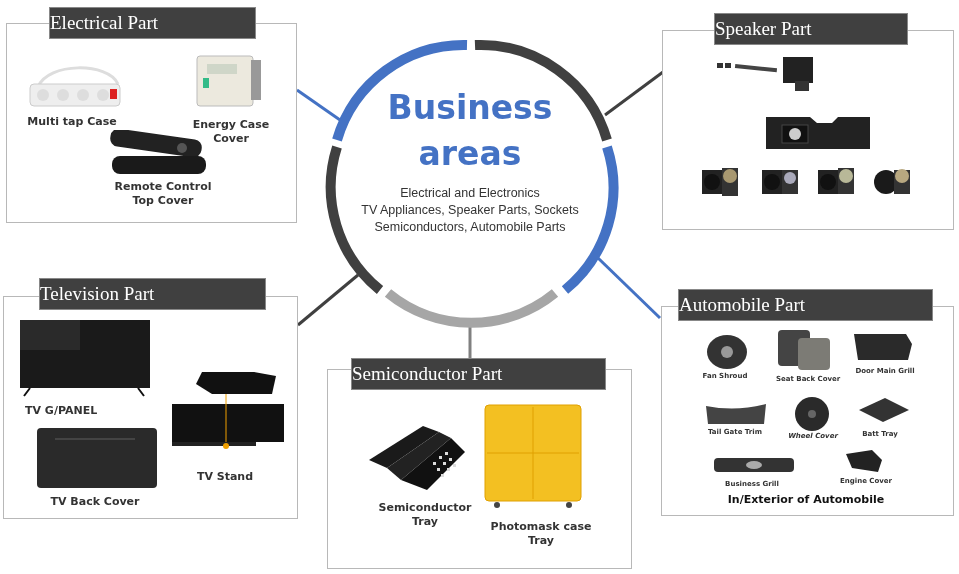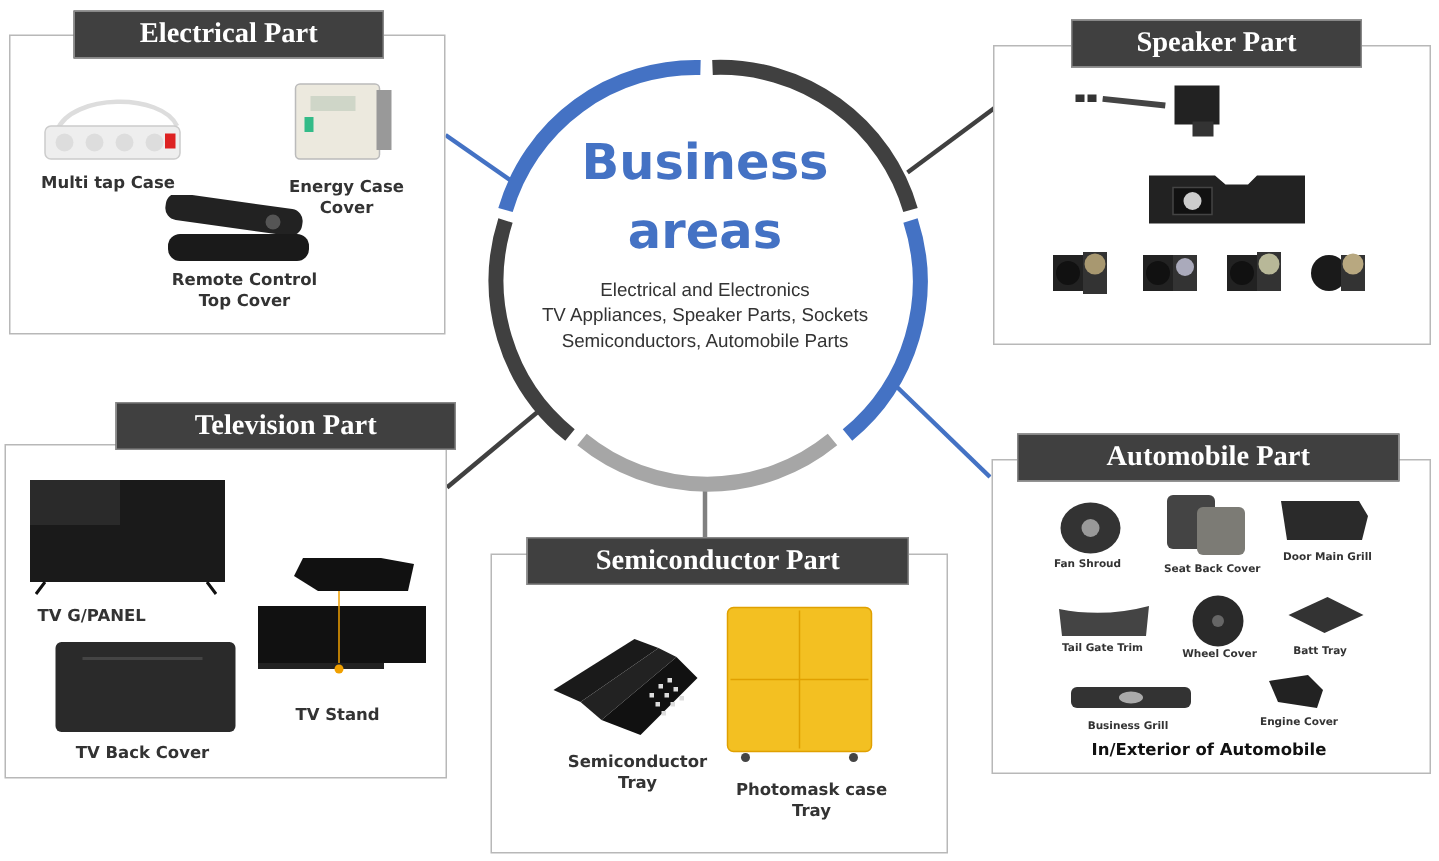--- a/index.html
+++ b/index.html
@@ -1,18 +1,18 @@
 <!DOCTYPE html>
 <html><head>
 <meta charset="utf-8">
 <style>
   html,body{margin:0;padding:0;background:#fff;}
   body{width:959px;height:574px;position:relative;overflow:hidden;font-family:"DejaVu Sans",sans-serif;}
   .panel{position:absolute;border:1px solid #b8b8b8;background:#fff;}
-  .ptitle{position:absolute;background:#404040;color:#fff;font-family:"Liberation Serif",serif;font-weight:bold;font-size:19px;text-align:center;line-height:30px;border:1px solid #888;}
+  .ptitle{position:absolute;background:#404040;color:#fff;font-family:"Liberation Serif",serif;font-weight:normal;font-size:19px;text-align:left;line-height:30px;border:1px solid #888;}
   .lbl{position:absolute;font-size:11px;font-weight:bold;color:#333;text-align:center;line-height:14px;white-space:pre;}
   .slbl{position:absolute;font-size:7px;font-weight:bold;color:#333;text-align:center;white-space:nowrap;}
   .img{position:absolute;}
   svg.ring{position:absolute;left:0;top:0;}
   .center-title{position:absolute;left:360px;top:85px;width:220px;text-align:center;color:#4472c4;font-weight:bold;font-size:33px;line-height:46px;font-family:"DejaVu Sans",sans-serif;}
   .center-sub{position:absolute;left:345px;top:185px;width:250px;text-align:center;color:#333;font-size:12.5px;line-height:17px;font-family:"Liberation Sans",sans-serif;}
 </style>
 </head>
 <body>
 
@@ -103,21 +103,21 @@
       <circle cx="30" cy="10" r="7" fill="#b8b898"></circle>
     </g>
   <g transform="translate(174,0)">
       <circle cx="12" cy="16" r="12" fill="#1a1a1a"></circle>
       <rect x="20" y="4" width="16" height="24" fill="#333"></rect>
       <circle cx="28" cy="10" r="7" fill="#b8a880"></circle>
     </g>
 </svg>
 
 <div class="panel" style="left:3px;top:296px;width:293px;height:221px;"></div>
-<div class="ptitle" style="left:39px;top:268px;width:225px;margin-left:38px;">Television Part</div>
+<div class="ptitle" style="left:39px;top:278px;width:225px;">Television Part</div>
 <svg class="img" style="left:18px;top:318px" width="135" height="80">
   <rect x="2" y="2" width="130" height="68" fill="#1a1a1a"></rect>
   <rect x="2" y="2" width="60" height="30" fill="#3a3a3a" opacity="0.5"></rect>
   <path d="M12,70 L6,78 M120,70 L126,78" stroke="#111" stroke-width="2"></path>
 </svg>
 <div class="lbl" style="left:25px;top:404px;width:100px;text-align:left;">TV G/PANEL</div>
 <svg class="img" style="left:35px;top:426px" width="124" height="64">
   <rect x="2" y="2" width="120" height="60" rx="4" fill="#2a2a2a"></rect>
   <rect x="20" y="12" width="80" height="2" fill="#444"></rect>
 </svg>
@@ -180,21 +180,21 @@
 <div class="slbl" style="left:852px;top:367px;width:66px;">Door Main Grill</div>
 
 <svg class="img" style="left:704px;top:402px" width="64" height="24">
     <path d="M2,4 Q32,10 62,2 L60,22 H4 Z" fill="#444"></path>
   </svg>
 <div class="slbl" style="left:705px;top:428px;width:60px;">Tail Gate Trim</div>
 <svg class="img" style="left:792px;top:396px" width="40" height="36">
     <circle cx="20" cy="18" r="17" fill="#2a2a2a"></circle>
     <circle cx="20" cy="18" r="4" fill="#666"></circle>
   </svg>
-<div class="slbl" style="left:788px;top:432px;width:50px;">Wheel Cover</div>
+<div class="slbl" style="left:788px;top:432px;width:50px;font-style:italic;">Wheel Cover</div>
 <svg class="img" style="left:855px;top:396px" width="56" height="30">
     <path d="M4,14 L30,2 L54,14 L28,26 Z" fill="#333"></path>
   </svg>
 <div class="slbl" style="left:855px;top:430px;width:50px;">Batt Tray</div>
 
 <svg class="img" style="left:712px;top:456px" width="84" height="18">
     <rect x="2" y="2" width="80" height="14" rx="4" fill="#333"></rect>
     <ellipse cx="42" cy="9" rx="8" ry="4" fill="#aaa"></ellipse>
   </svg>
 <div class="slbl" style="left:722px;top:480px;width:60px;">Business Grill</div>

